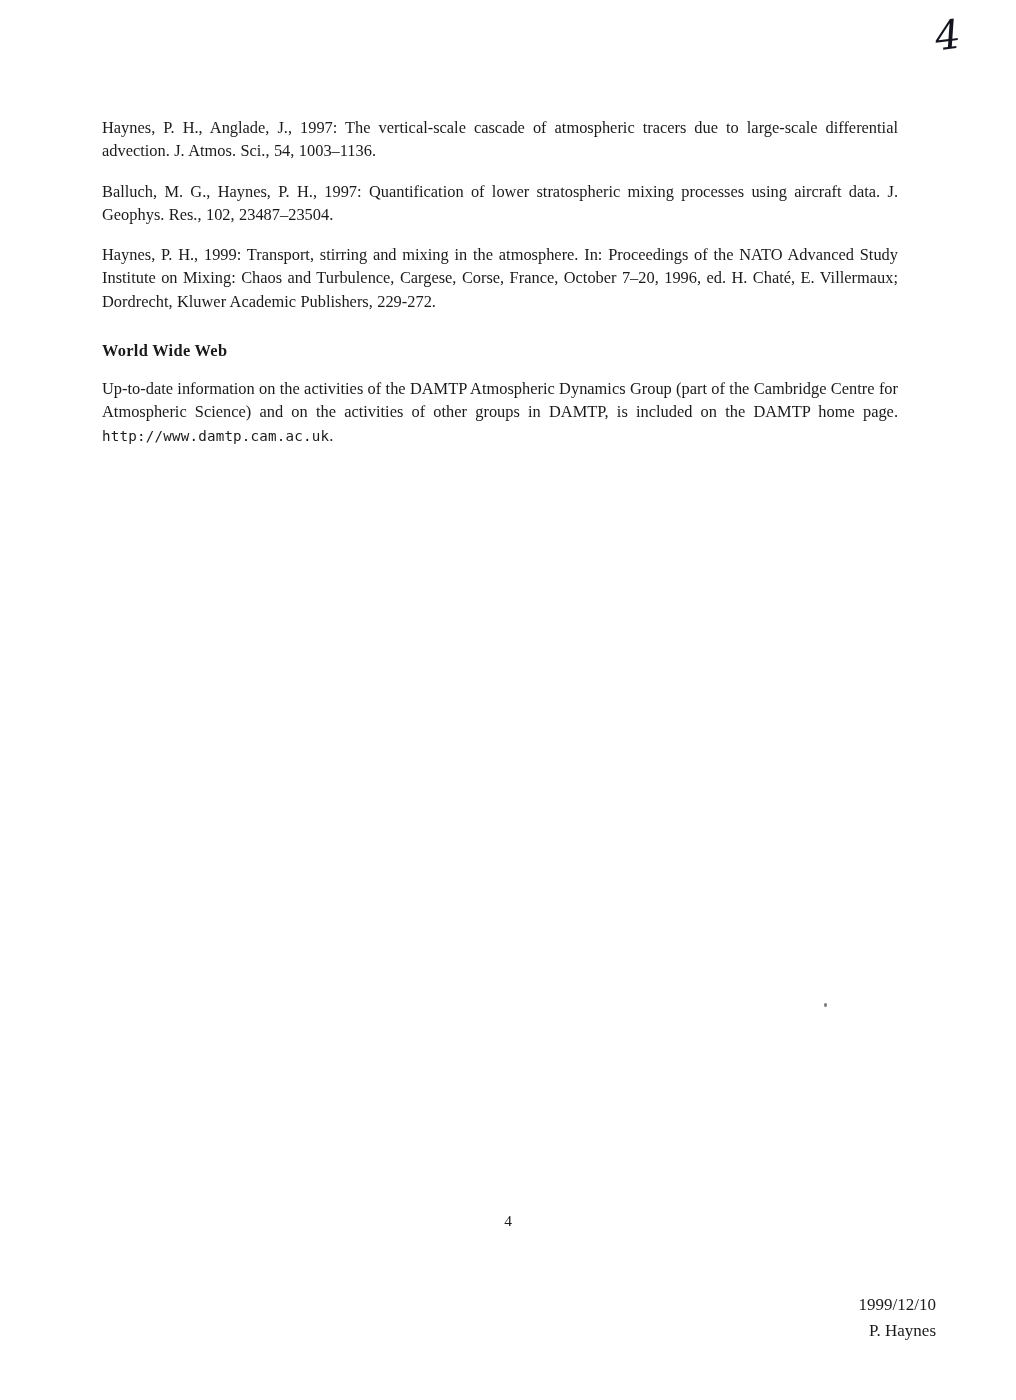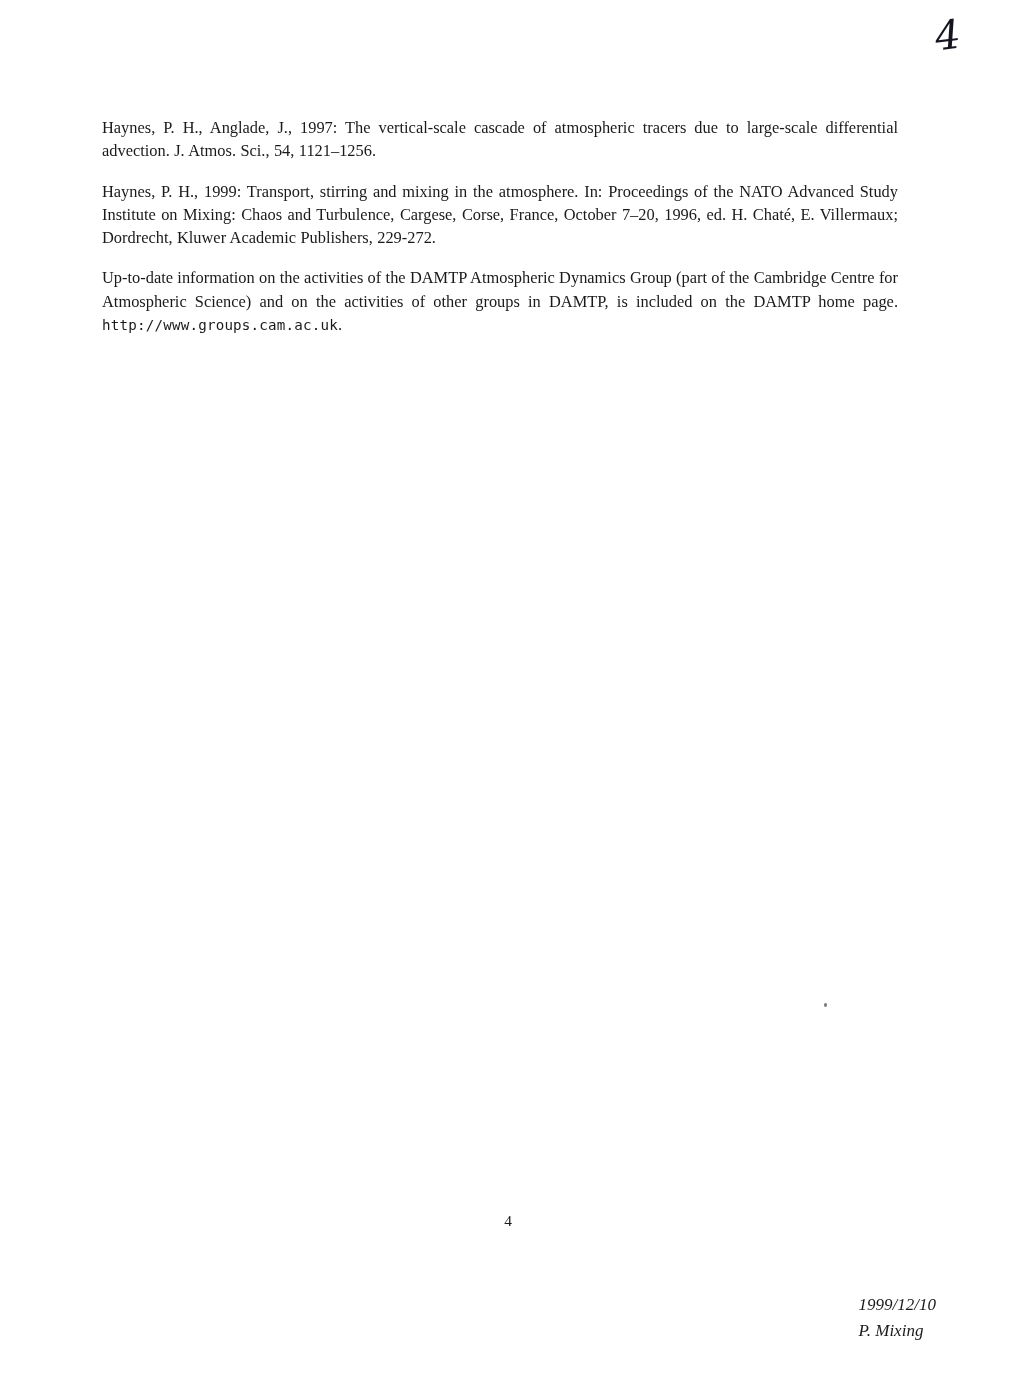--- a/index.html
+++ b/index.html
@@ -71,24 +71,23 @@
     top: 1212px;
     left: 0;
     width: 1016px;
     text-align: center;
     font-size: 15.5px;
   }
   .footer-block {
     position: absolute;
     right: 80px;
     top: 1292px;
-    text-align: left;
+    text-align: right;
     font-size: 17px;
     line-height: 1.55;
-    font-style: italic;
   }
   .stray-mark {
     position: absolute;
     left: 824px;
     top: 1003px;
     width: 3px;
     height: 4px;
     background: #4a4a4a;
     border-radius: 50%;
     opacity: 0.75;
@@ -96,30 +95,32 @@
 </style>
 </head>
 <body>
 
 <div class="page">
 
   <div class="handwritten-page-number">4</div>
 
   <div class="content">
 
-    <p class="ref">Haynes, P. H., Anglade, J., 1997: The vertical-scale cascade of atmospheric tracers due to large-scale differential advection. J. Atmos. Sci., 54, 1121–1256.</p>
+    <p class="ref">Haynes, P. H., Anglade, J., 1997: The vertical-scale cascade of atmospheric tracers due to large-scale differential advection. J. Atmos. Sci., 54, 1003–1136.</p>
+    <p class="ref">Balluch, M. G., Haynes, P. H., 1997: Quantification of lower stratospheric mixing processes using aircraft data. J. Geophys. Res., 102, 23487–23504.</p>
     <p class="ref">Haynes, P. H., 1999: Transport, stirring and mixing in the atmosphere. In: Proceedings of the NATO Advanced Study Institute on Mixing: Chaos and Turbulence, Cargese, Corse, France, October 7–20, 1996, ed. H. Chaté, E. Villermaux; Dordrecht, Kluwer Academic Publishers, 229-272.</p>
 
+    <div class="section-heading">World Wide Web</div>
 
-    <p class="body-para"><span>Up-to-date information on the activities of the DAMTP Atmospheric Dynamics Group (part of the Cambridge Centre for Atmospheric Science) and on the activities of other groups in DAMTP, is included on the DAMTP home page. </span><span class="url">http://www.groups.cam.ac.uk</span><span>.</span></p>
+    <p class="body-para"><span>Up-to-date information on the activities of the DAMTP Atmospheric Dynamics Group (part of the Cambridge Centre for Atmospheric Science) and on the activities of other groups in DAMTP, is included on the DAMTP home page. </span><span class="url">http://www.damtp.cam.ac.uk</span><span>.</span></p>
 
   </div>
 
   <div class="stray-mark"></div>
 
   <div class="folio">4</div>
 
   <div class="footer-block">
     <div>1999/12/10</div>
-    <div>P. Mixing</div>
+    <div>P. Haynes</div>
   </div>
 
 </div>
 
 </body></html>

